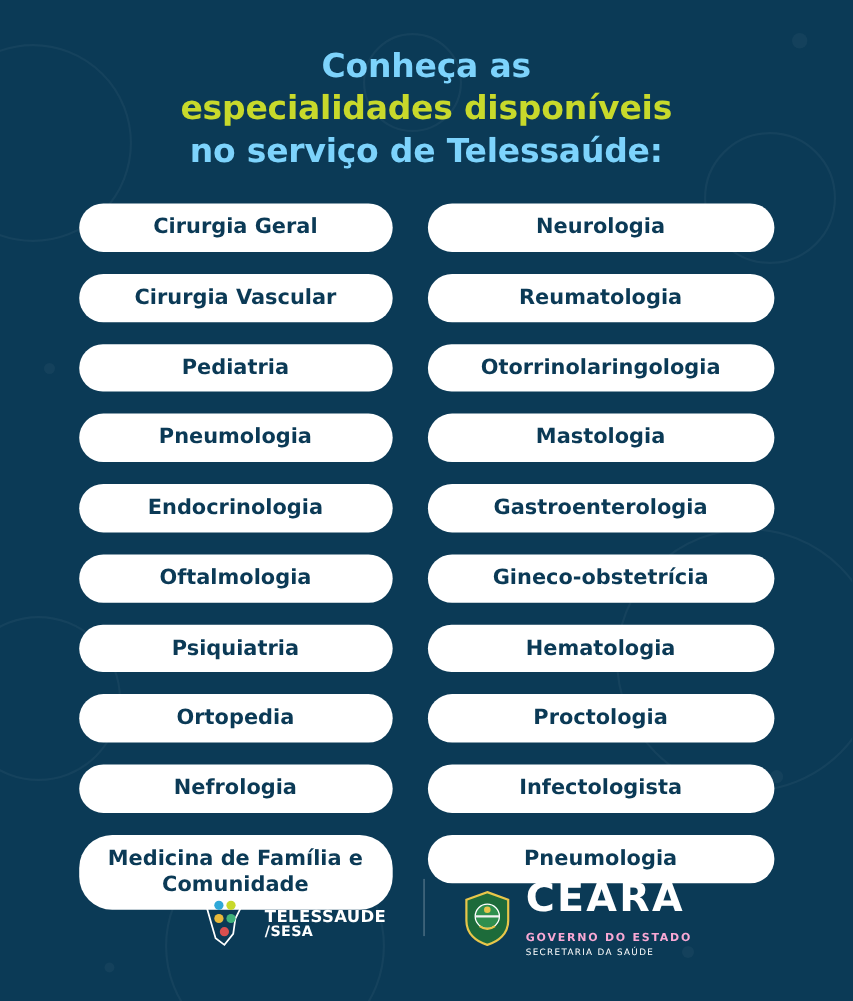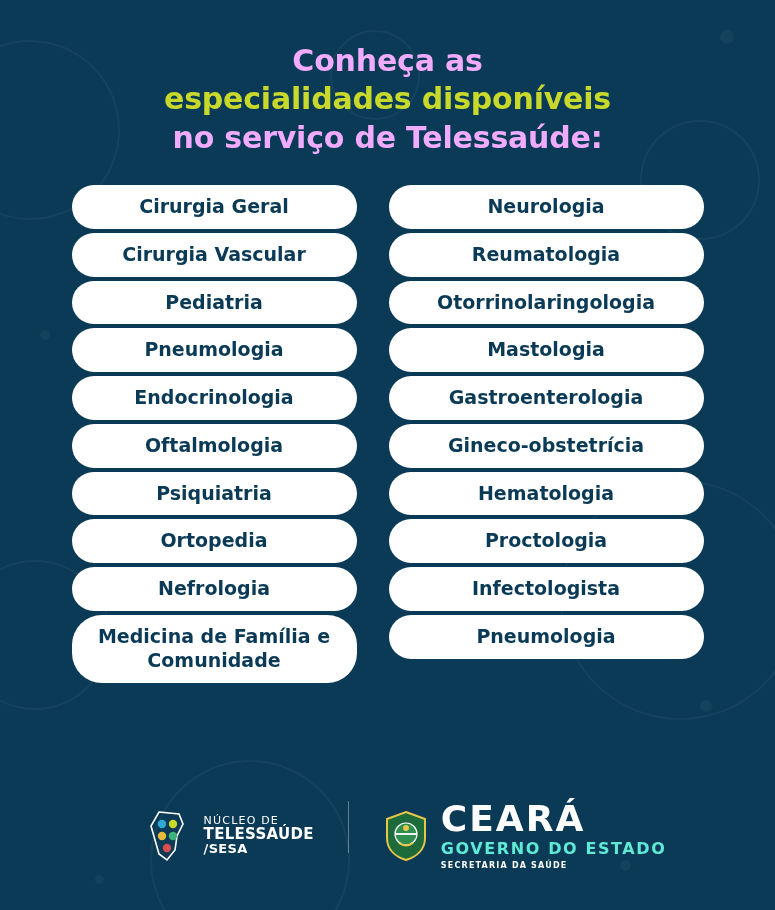--- a/index.html
+++ b/index.html
@@ -44,41 +44,41 @@
   
   .header {
     width: 100%;
     text-align: center;
     padding-top: 42px;
   }
   .header .line {
     display: block;
     font-size: 30px;
     font-weight: bold;
-    color: #f0abfc;
+    color: #7dd3fc;
     letter-spacing: -0.2px;
     line-height: 1.28;
   }
   .header .line.accent {
     color: #c8d92b;
   }
 
   
   .columns {
     margin-top: 28px;
     width: 100%;
     display: flex;
     justify-content: center;
     gap: 32px;
     padding: 0 70px;
   }
   .col {
     display: flex;
     flex-direction: column;
-    gap: 4px;
+    gap: 20px;
     width: 285px;
   }
   .col.right { width: 315px; }
 
   .pill {
     background: #ffffff;
     border-radius: 30px;
     color: #0b3a56;
     font-size: 19px;
     font-weight: bold;
@@ -149,31 +149,31 @@
   .ceara-text .c1 {
     display: block;
     color: #ffffff;
     font-size: 36px;
     font-weight: bold;
     letter-spacing: 2px;
     line-height: 1;
   }
   .ceara-text .c2 {
     display: block;
-    color: #5eead4;
-    font-size: 16px;
+    color: #f9a8d4;
+    font-size: 10px;
     font-weight: bold;
     letter-spacing: 1.6px;
-    margin-top: 2px;
+    margin-top: 12px;
   }
   .ceara-text .c3 {
     display: block;
     color: #ffffff;
     font-size: 8px;
-    font-weight: bold;
+    font-weight: normal;
     letter-spacing: 1.2px;
     margin-top: 3px;
   }
   .brasao {
     width: 46px;
     height: 52px;
   }
 </style>
 </head>
 <body>

